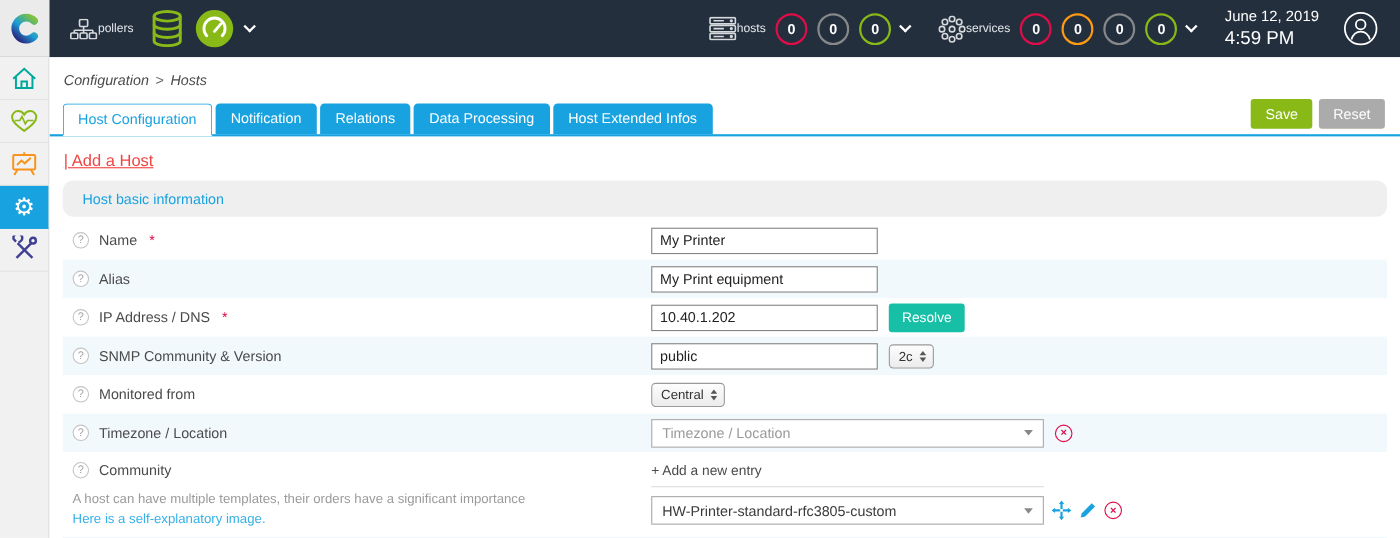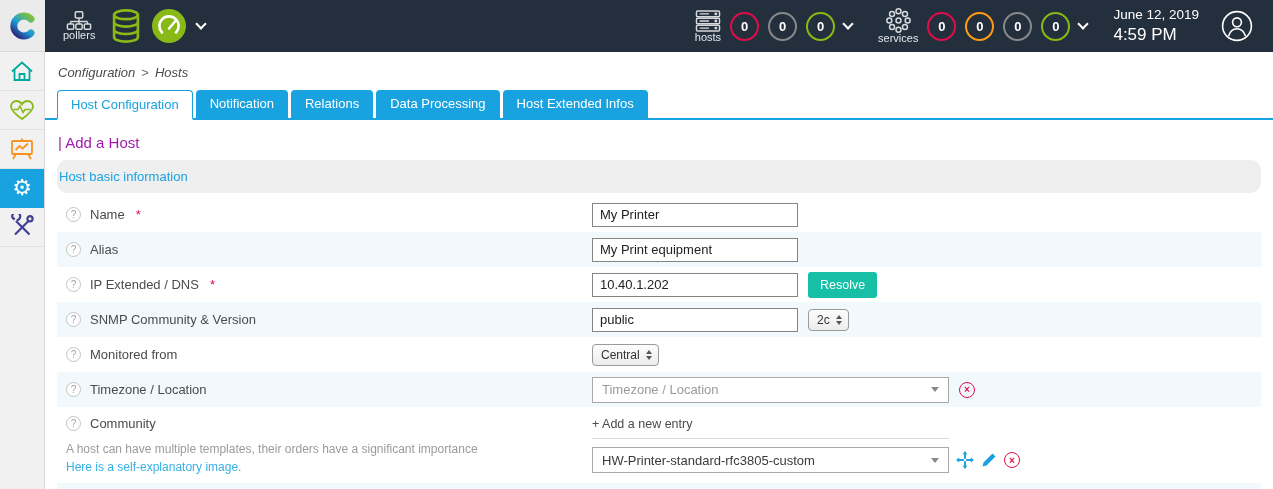--- a/index.html
+++ b/index.html
@@ -3,21 +3,21 @@
 <meta charset="utf-8">
 <style>
   * { margin:0; padding:0; box-sizing:border-box; }
   body { font-family:"Liberation Sans","DejaVu Sans",sans-serif; background:#fff; }
   .app { width:1273px; height:489px; overflow:hidden; display:flex; flex-direction:column; }
 
   
   .topbar { height:52px; flex-shrink:0; display:flex; }
   .logo-cell { width:45px; background:#ebebeb; display:flex; align-items:center; justify-content:center; border-bottom:1px solid #d8d8d8; cursor:pointer; }
   .bar { flex:1; background:#242f3e; display:flex; align-items:center; padding:0 20px 0 18px; color:#fff; }
-  .iconblock { display:flex; flex-direction:column; align-items:center; gap:0; font-size:11px; color:#e3e7ea; cursor:pointer;justify-content:flex-end; }
+  .iconblock { display:flex; flex-direction:row; align-items:center; gap:0; font-size:11px; color:#e3e7ea; cursor:pointer;justify-content:flex-end; }
   .iconblock .lbl-txt { line-height:1; }
   .navgap { width:16px; } .navgap-s { width:10px; }
   .chev { width:8px; height:8px; border-right:2px solid #fff; border-bottom:2px solid #fff; transform:rotate(45deg); margin-top:-5px; cursor:pointer; flex-shrink:0; }
   .sp { flex:1; }
   .group { display:flex; align-items:center; gap:9px; }
   .counter { width:29px; height:29px; border-radius:50%; border:2px solid #fff; display:flex; align-items:center; justify-content:center; font-size:13px; font-weight:bold; color:#fff; cursor:pointer; flex-shrink:0; }
   .c-red    { border-color:#e00d48; }
   .c-orange { border-color:#ff9a13; }
   .c-gray   { border-color:#87888a; }
   .c-green  { border-color:#88b917; }
@@ -41,22 +41,22 @@
 
   .tabs-bar { display:flex; align-items:flex-end; justify-content:space-between; border-bottom:2px solid #19a2e0; padding:0 14px 0 12px; }
   .tabs { display:flex; gap:3px; align-items:flex-start; }
   .tab { background:#19a2e0; color:#fff; font-size:13px; padding:6px 14px 7px; border-radius:4px 4px 0 0; cursor:pointer; white-space:nowrap; }
   .tab.active { background:#fff; color:#19a2e0; border:1px solid #19a2e0; border-bottom:2px solid #fff; margin-bottom:-2px; padding:6px 13px; }
   .actions { display:flex; gap:6px; margin-bottom:5px; }
   .btn { border:none; border-radius:3px; color:#fff; font-size:13px; padding:6px 13px; cursor:pointer; font-family:inherit; }
   .btn-save  { background:#88b917; }
   .btn-reset { background:#ababab; }
 
-  .page-title { margin:14px 0 0 13px; font-size:15px; color:#a21caf; }
-  .section-bar { margin:9px 12px 4px; background:#efefef; color:#19a2e0; font-size:13px; padding:9px 2px;border-radius:10px; }
+  .page-title { margin:14px 0 0 13px; font-size:15px; color:#ef4444;text-decoration:underline; }
+  .section-bar { margin:9px 12px 4px; background:#efefef; color:#19a2e0; font-size:13px; padding:9px 18px;border-radius:10px; }
 
   .form-area { margin:0 12px; }
   .frow { display:flex; min-height:35px; align-items:center; }
   .frow.alt { background:#f2f9fd; }
   .lbl { width:535px; flex-shrink:0; display:flex; align-items:center; gap:9px; padding-left:9px; font-size:13px; color:#4b4b4b; }
   .req { color:#e00d48; margin-left:2px; }
   .ctl { flex:1; display:flex; align-items:center; gap:10px; }
   .q { width:15px; height:15px; border:1px solid #c4c4c4; border-radius:50%; color:#a2a2a2; font-size:10px; display:flex; align-items:center; justify-content:center; flex-shrink:0; background:#fff; cursor:pointer; }
   input.text { width:206px; height:24px; border:1px solid #848484; padding:0 7px; font-size:13px; font-family:inherit; color:#222; background:#fff; }
   .btn-resolve { background:#17bfa6; border:none; border-radius:3px; color:#fff; font-size:12.5px; padding:6px 12px; cursor:pointer; font-family:inherit; }
@@ -251,20 +251,24 @@
       </div>
 
       <div class="tabs-bar">
         <div class="tabs">
           <div class="tab active">Host Configuration</div>
           <div class="tab">Notification</div>
           <div class="tab">Relations</div>
           <div class="tab">Data Processing</div>
           <div class="tab">Host Extended Infos</div>
         </div>
+        <div class="actions">
+          <button class="btn btn-save">Save</button>
+          <button class="btn btn-reset">Reset</button>
+        </div>
       </div>
 
       <div class="page-title">| Add a Host</div>
 
       <div class="section-bar">Host basic information</div>
 
       <div class="form-area">
 
         <div class="frow">
           <div class="lbl">
@@ -283,21 +287,21 @@
             <span>Alias</span>
           </div>
           <div class="ctl">
             <input class="text" type="text" value="My Print equipment" style="">
           </div>
         </div>
 
         <div class="frow">
           <div class="lbl">
             <span class="q">?</span>
-            <span>IP Extended / DNS</span>
+            <span>IP Address / DNS</span>
             <span class="req">*</span>
           </div>
           <div class="ctl">
             <input class="text" type="text" value="10.40.1.202" style="">
             <button class="btn-resolve">Resolve</button>
           </div>
         </div>
 
         <div class="frow alt">
           <div class="lbl">

